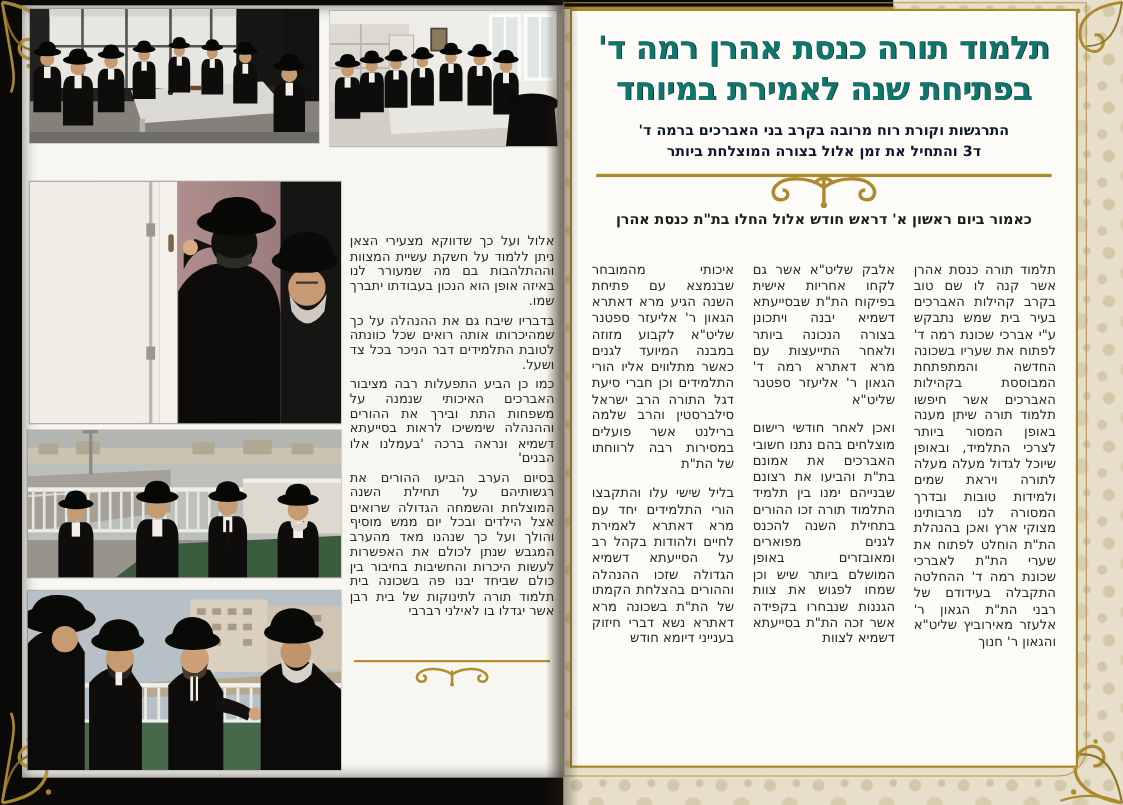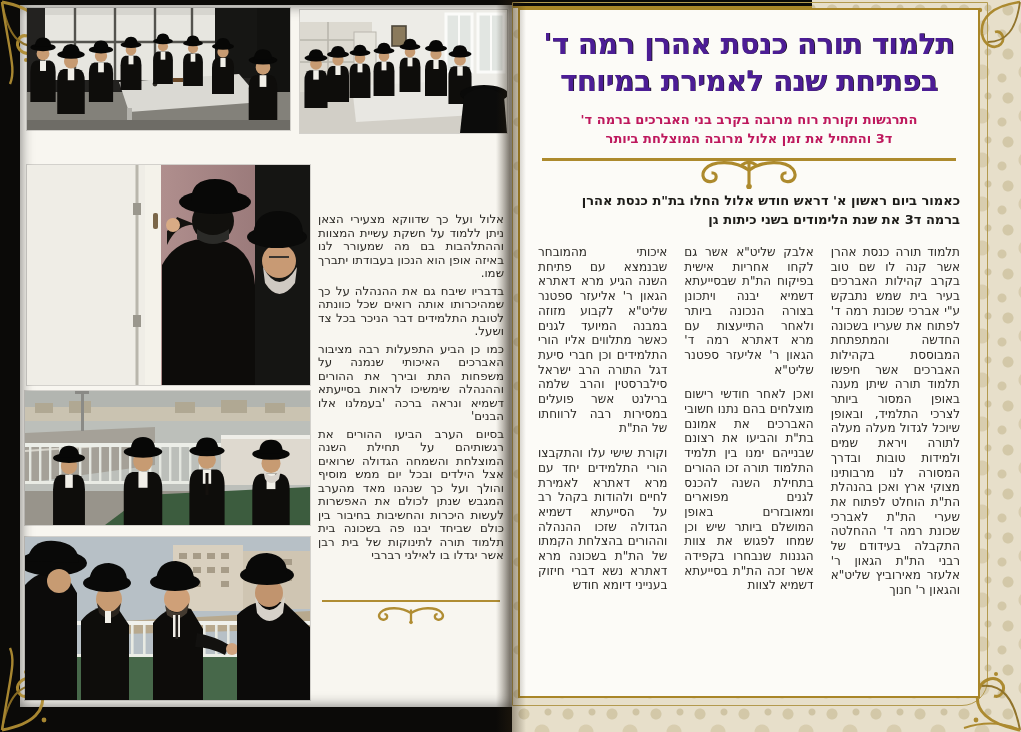--- a/index.html
+++ b/index.html
@@ -37,33 +37,33 @@
       radial-gradient(circle at 36px 8px, #cfc4a4 0 3px, transparent 4px);
     background-size:44px 44px;
   }
   .right-topbar{position:absolute;left:0;top:0;width:300px;height:8px;background:#0b0a08;border-bottom:2px solid #a98628;}
   .right-paper{
     position:absolute;left:6px;top:8px;width:462px;height:690px;background:#fcfbf7;
     border:2px solid #a98628;
     padding:16px 18px 0 18px;
   }
   .outer-frame{position:absolute;left:0;top:2px;width:476px;height:704px;border:1px solid #b39a4f;border-radius:0 0 26px 0;pointer-events:none;}
-  .headline{direction:rtl;text-align:center;font-weight:bold;color:#4c1d95;
+  .headline{direction:rtl;text-align:center;font-weight:bold;color:#0f766e;
     font-size:29px;line-height:37px;letter-spacing:-.5px;
     text-shadow:.6px 0 0 #181613;}
-  .subhead{direction:rtl;text-align:center;font-weight:bold;color:#be185d;
+  .subhead{direction:rtl;text-align:center;font-weight:bold;color:#0f172a;
     font-size:13px;line-height:19px;margin-top:10px;}
   .divider{margin:10px 4px 2px 4px;}
   .divider .rule{height:3px;background:#ad8a2d;}
   .divider .orn{display:block;margin:-2px auto 0 auto;}
-  .intro{direction:rtl;text-align:right;font-weight:bold;color:#1d1c19;
+  .intro{direction:rtl;text-align:center;font-weight:bold;color:#1d1c19;
     font-size:13px;line-height:19px;margin-top:0;}
   .cols{display:flex;direction:rtl;gap:17px;margin-top:16px;}
   .col{flex:1;direction:rtl;text-align:justify;font-size:12px;line-height:14.7px;color:#2a2824;}
-  .col p{margin:0 0 10px 0;}
+  .col p{margin:12px 0 10px 0;}
   [data-name$="-icon"]{display:inline-block;}
 </style>
 </head>
 <body>
 
 <div class="spread" data-name="magazine-spread">
 
   <svg width="0" height="0" style="position:absolute" aria-hidden="true">
     <defs>
       <g id="fig-man">
@@ -391,50 +391,49 @@
     </svg>
 
     <div class="right-paper" data-name="right-page-paper">
       <div class="headline" data-name="article-headline" dir="rtl">
         <div data-name="headline-line-1">תלמוד תורה כנסת אהרן רמה ד'</div>
         <div data-name="headline-line-2">בפתיחת שנה לאמירת במיוחד</div>
       </div>
 
       <div class="subhead" data-name="article-subhead" dir="rtl">
         <div data-name="subhead-line">התרגשות וקורת רוח מרובה בקרב בני האברכים  ברמה ד'</div>
-        <div data-name="subhead-line">ד3 והתחיל את זמן אלול מרובה המוצלחת ביותר</div>
+        <div data-name="subhead-line">ד3 והתחיל את זמן אלול בצורה המוצלחת ביותר</div>
       </div>
 
       <div class="divider" data-name="gold-divider">
         <div class="rule" data-name="gold-rule"></div>
         <svg class="orn" width="150" height="30" viewBox="0 0 240 48" data-name="scroll-ornament-icon">
           <g fill="none" stroke="#ad8a2d" stroke-width="5">
             <path d="M120,18 C98,2 62,2 50,16 C42,26 48,38 60,36 C70,34 70,22 60,22"></path>
             <path d="M120,18 C142,2 178,2 190,16 C198,26 192,38 180,36 C170,34 170,22 180,22"></path>
             <path d="M120,4 L120,40"></path>
             <path d="M108,10 Q120,0 132,10"></path>
           </g>
           <circle cx="120" cy="44" r="4.5" fill="#ad8a2d"></circle>
         </svg>
       </div>
 
       <div class="intro" data-name="article-intro" dir="rtl">
         <div data-name="intro-line">כאמור ביום ראשון א' דראש חודש אלול החלו בת"ת כנסת אהרן</div>
-        <div data-name="intro-line">ברמה ד3 את שנת הלימודים בשני כיתות גן</div>
       </div>
 
       <div class="cols" data-name="body-columns">
         <div class="col" data-name="body-column-1">
           <p data-name="paragraph">תלמוד תורה כנסת אהרן אשר קנה לו שם טוב בקרב קהילות האברכים בעיר בית שמש נתבקש ע"י אברכי שכונת רמה ד' לפתוח את שעריו בשכונה החדשה והמתפתחת המבוססת בקהילות האברכים אשר חיפשו תלמוד תורה שיתן מענה באופן המסור ביותר לצרכי התלמיד, ובאופן שיוכל לגדול מעלה מעלה לתורה ויראת שמים ולמידות טובות ובדרך המסורה לנו מרבותינו מצוקי ארץ ואכן בהנהלת הת"ת הוחלט לפתוח את שערי הת"ת לאברכי שכונת רמה ד' ההחלטה התקבלה בעידודם של רבני הת"ת הגאון ר' אלעזר מאירוביץ שליט"א והגאון ר' חנוך</p>
         </div>
         <div class="col" data-name="body-column-2">
           <p data-name="paragraph">אלבק שליט"א אשר גם לקחו אחריות אישית בפיקוח הת"ת שבסייעתא דשמיא יבנה ויתכונן בצורה הנכונה ביותר ולאחר התייעצות עם מרא דאתרא רמה ד' הגאון ר' אליעזר ספטנר שליט"א</p>
           <p data-name="paragraph">ואכן לאחר חודשי רישום מוצלחים בהם נתנו חשובי האברכים את אמונם בת"ת והביעו את רצונם שבנייהם ימנו בין תלמיד התלמוד תורה זכו ההורים בתחילת השנה להכנס לגנים מפוארים ומאובזרים באופן המושלם ביותר שיש וכן שמחו לפגוש את צוות הגננות שנבחרו בקפידה אשר זכה הת"ת בסייעתא דשמיא לצוות</p>
         </div>
         <div class="col" data-name="body-column-3">
           <p data-name="paragraph">איכותי מהמובחר שבנמצא עם פתיחת השנה הגיע מרא דאתרא הגאון ר' אליעזר ספטנר שליט"א לקבוע מזוזה במבנה המיועד לגנים כאשר מתלווים אליו הורי התלמידים וכן חברי סיעת דגל התורה הרב ישראל סילברסטין והרב שלמה ברילנט אשר פועלים במסירות רבה לרווחתו של הת"ת</p>
-          <p data-name="paragraph">וקורת שישי עלו והתקבצו הורי התלמידים יחד עם מרא דאתרא לאמירת לחיים ולהודות בקהל רב על הסייעתא דשמיא הגדולה שזכו ההנהלה וההורים בהצלחת הקמתו של הת"ת בשכונה מרא דאתרא נשא דברי חיזוק בענייני דיומא חודש</p>
+          <p data-name="paragraph">בליל שישי עלו והתקבצו הורי התלמידים יחד עם מרא דאתרא לאמירת לחיים ולהודות בקהל רב על הסייעתא דשמיא הגדולה שזכו ההנהלה וההורים בהצלחת הקמתו של הת"ת בשכונה מרא דאתרא נשא דברי חיזוק בענייני דיומא חודש</p>
         </div>
       </div>
     </div>
   </div>
 
 </div>
 
 </body></html>

